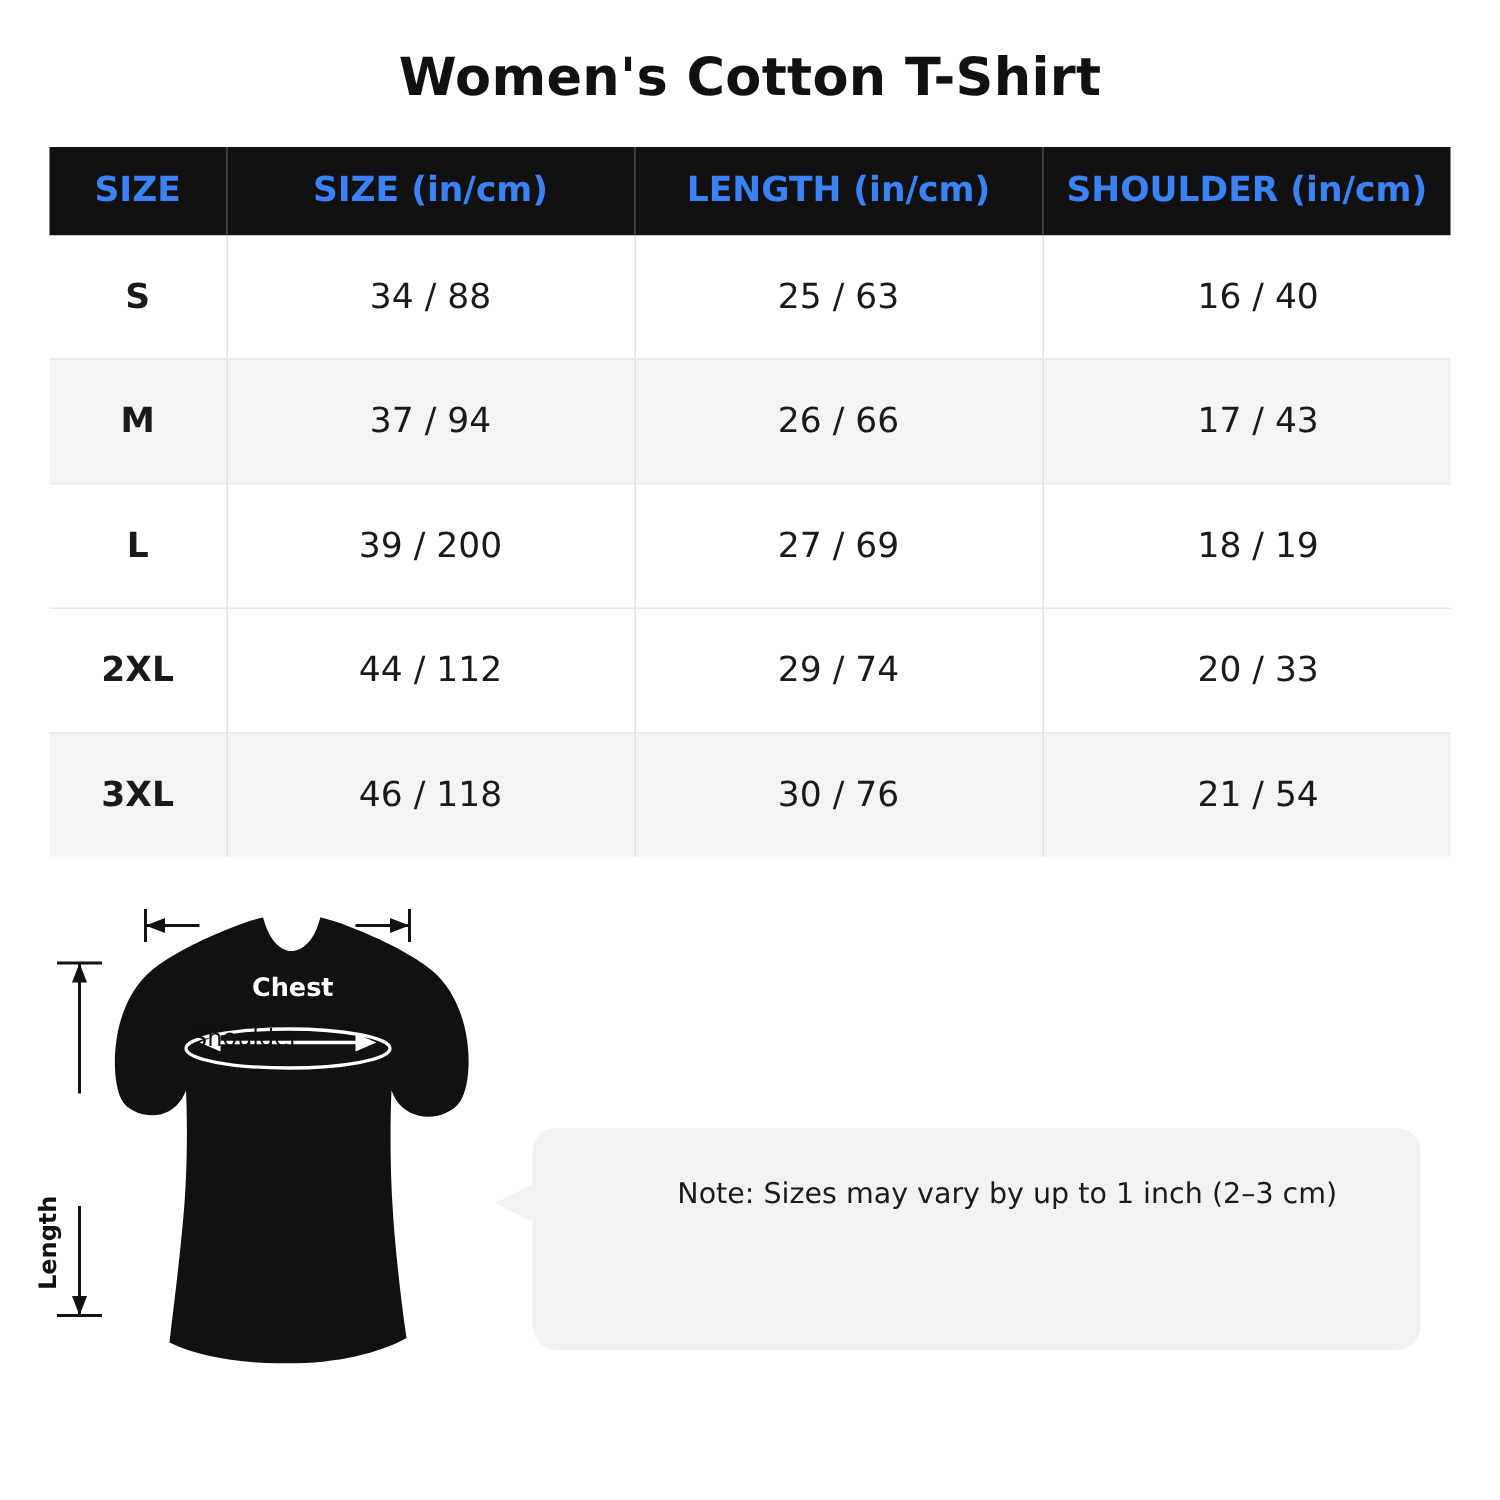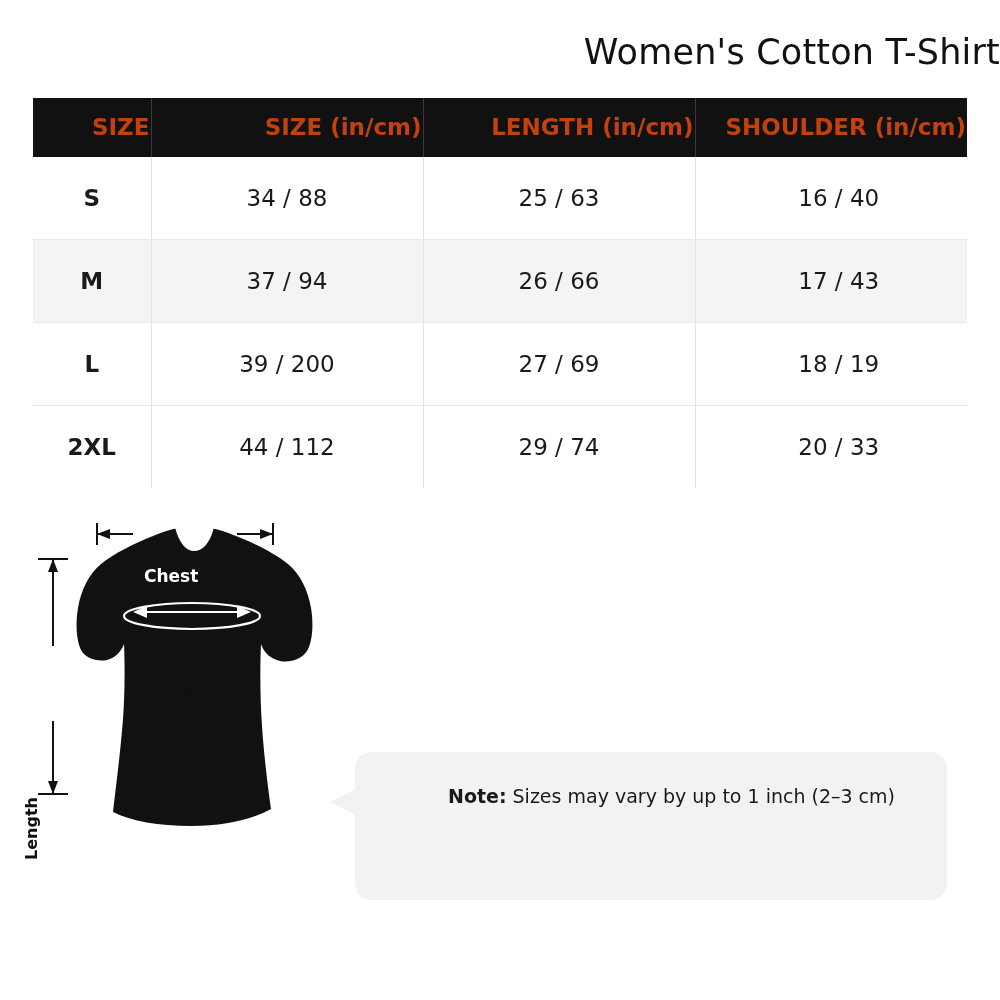--- a/index.html
+++ b/index.html
@@ -16,46 +16,46 @@
     overflow: hidden;
   }
   .page {
     width: 1000px;
     height: 1000px;
     position: relative;
     box-sizing: border-box;
   }
   
   .title {
-    text-align: right;
+    text-align: center;
     font-size: 35px;
-    font-weight: normal;
+    font-weight: bold;
     letter-spacing: 0.2px;
     color: #111111;
     padding-top: 33px;
     line-height: 1.1;
   }
   
   .table-wrap {
     margin: 26px 33px 0 33px;
     width: 934px;
     box-sizing: border-box;
   }
   table.size-table {
     width: 100%;
     border-collapse: collapse;
     table-layout: fixed;
   }
   table.size-table th {
     background: #111111;
-    color: #c2410c;
+    color: #3b82f6;
     font-size: 23px;
     font-weight: bold;
     height: 57px;
-    text-align: right;
+    text-align: center;
     border-right: 1px solid #3a3a3a;
   }
   table.size-table th:last-child { border-right: none; }
   table.size-table td {
     text-align: center;
     font-size: 23px;
     height: 80px;
     color: #1a1a1a;
     border-right: 1px solid #e2e2e2;
     border-bottom: 1px solid #e9e9e9;
@@ -141,21 +141,21 @@
     position: absolute;
     left: 330px;
     top: 788px;
     width: 0;
     height: 0;
     border-top: 14px solid transparent;
     border-bottom: 14px solid transparent;
     border-right: 28px solid #f2f2f2;
   }
   .note-strong {
-    font-weight: bold;
+    font-weight: normal;
     margin-left: 41px;
   }
 </style>
 </head>
 <body>
 
 <div class="page">
 
   <div class="title">Women's Cotton T-Shirt</div>
 
@@ -192,20 +192,26 @@
           <td class="size-cell">L</td>
           <td>39 / 200</td>
           <td>27 / 69</td>
           <td>18 / 19</td>
         </tr>
         <tr class="odd">
           <td class="size-cell">2XL</td>
           <td>44 / 112</td>
           <td>29 / 74</td>
           <td>20 / 33</td>
+        </tr>
+        <tr class="even">
+          <td class="size-cell">3XL</td>
+          <td>46 / 118</td>
+          <td>30 / 76</td>
+          <td>21 / 54</td>
         </tr>
       </tbody>
     </table>
   </div>
 
   <div class="diagram-area">
 
     <svg width="1000" height="330" style="position:absolute;left:0;top:0;">
 
       <line x1="97" y1="17" x2="97" y2="39" stroke="#111" stroke-width="2"></line>
@@ -251,21 +257,21 @@
         <path d="M100,11 C104,28 112,35 119,35 C127,35 135,28 139,11
                  C131,7 124,6 119,6 C113,6 107,7 100,11 Z" fill="#ffffff"></path>
 
         <ellipse cx="117" cy="100" rx="68" ry="13" fill="none" stroke="#ffffff" stroke-width="2.2"></ellipse>
         <line x1="62" y1="96" x2="172" y2="96" stroke="#ffffff" stroke-width="2.2"></line>
         <polygon points="58,96 72,90 72,102" fill="#ffffff"></polygon>
         <polygon points="176,96 162,90 162,102" fill="#ffffff"></polygon>
       </svg>
     </div>
 
-    <div class="chest-label" style="position:absolute;left:144px;top:60px;">Chest</div>
+    <div class="chest-label" style="position:absolute;left:168px;top:60px;">Chest</div>
   </div>
 
   <div class="shoulder-label">Shoulder</div>
   <div class="length-label">Length</div>
 
   <div class="bubble-tail"></div>
   <div class="note-bubble">
     <div class="note-line">
       <span class="note-strong">Note:</span><span> Sizes may vary by up to 1 inch (2–3 cm)</span>
     </div>

